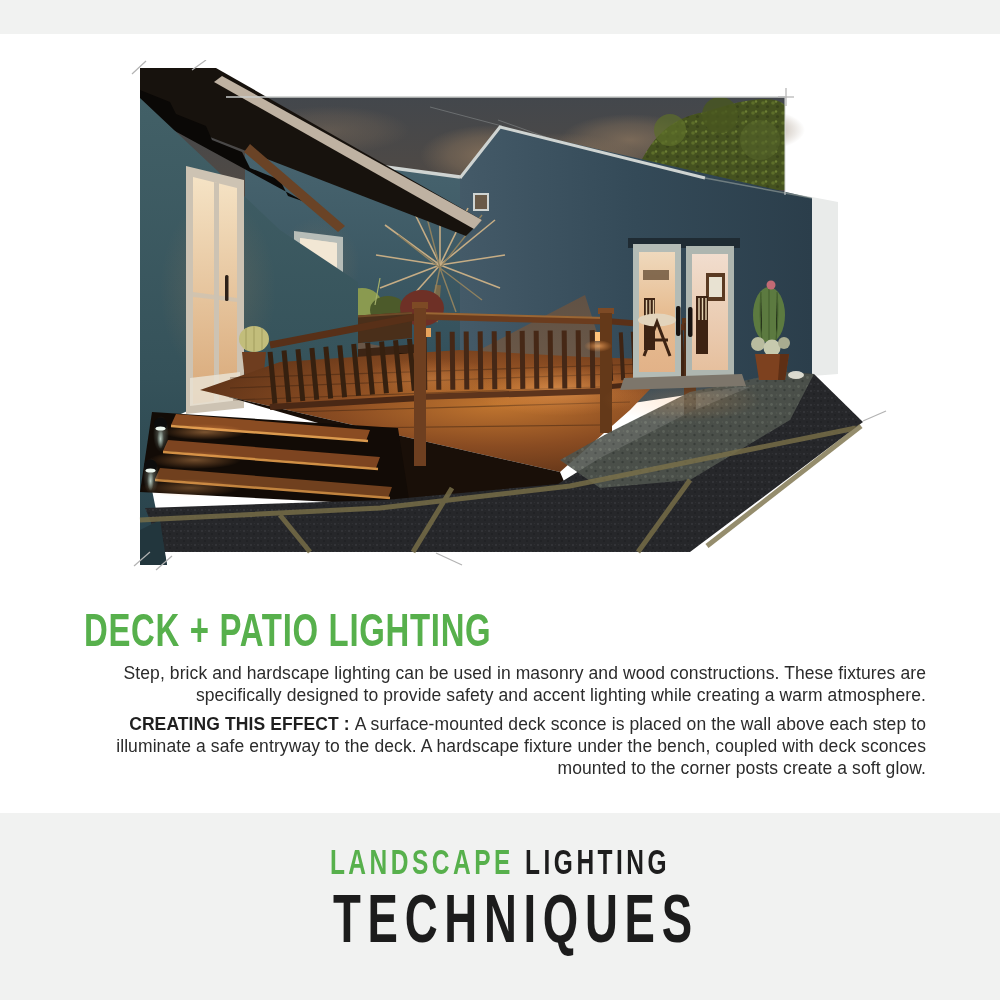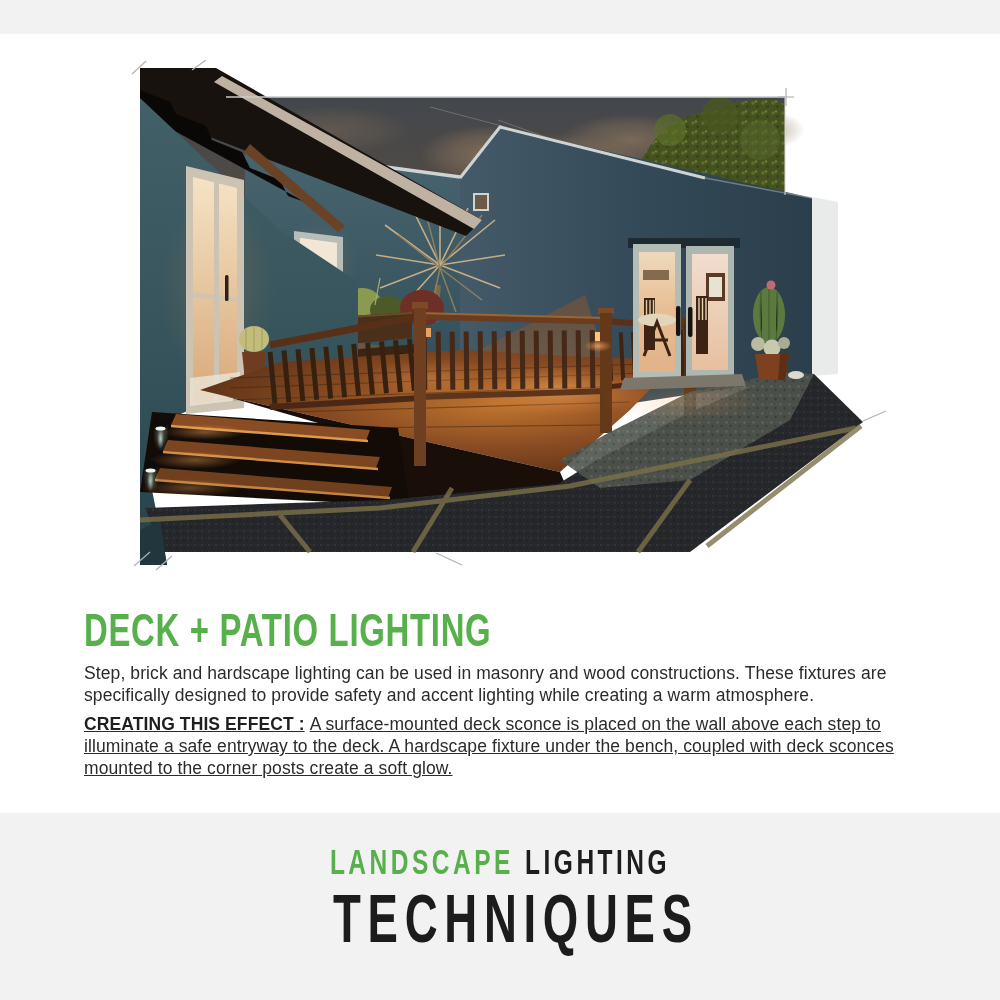--- a/index.html
+++ b/index.html
@@ -7,23 +7,23 @@
         font-family:"Liberation Sans", sans-serif;}
   .band-top{position:absolute;left:0;top:0;width:1000px;height:34px;background:#f1f2f1;}
   .content{position:absolute;left:0;top:34px;width:1000px;height:779px;background:#ffffff;}
   .render{position:absolute;left:130px;top:26px;width:760px;height:520px;}
   .render svg{display:block;}
   .cond{display:inline-block;transform:scaleX(.72);white-space:nowrap;}
   h1.section-title{position:absolute;left:84px;top:572px;margin:0;font-size:47px;line-height:47px;
         font-weight:bold;letter-spacing:1px;color:#57b04c;}
   h1 .cond{transform-origin:left center;transform:scaleX(.70);}
   .para{position:absolute;left:84px;width:842px;margin:0;font-size:17.5px;line-height:22px;
-        color:#2b2b2b;letter-spacing:0.1px;}
+        color:#2b2b2b;letter-spacing:0.1px;text-align:right;}
   .para-1{top:628px;}
-  .para-2{top:679px;text-decoration:underline;}
+  .para-2{top:679px;}
   .effect-label{font-weight:bold;color:#1f1f1f;}
   .effect-text{margin-left:5px;}
   .footer{position:absolute;left:0;top:813px;width:1000px;height:187px;background:#f1f2f1;
         text-align:center;}
   .brand-line{margin-top:30px;font-size:35px;line-height:38px;font-weight:bold;letter-spacing:5px;color:#1d1d1d;}
   .brand-line .cond{transform-origin:center center;transform:scaleX(.70);}
   .brand-primary{color:#57b04c;margin-right:16px;}
   .brand-secondary{color:#1d1d1d;}
   .footer-title{margin-top:2px;font-size:68px;line-height:70px;font-weight:bold;letter-spacing:10px;color:#1c1c1c;margin-left:32px;}
   .footer-title .cond{transform-origin:center center;transform:scaleX(.67);}

